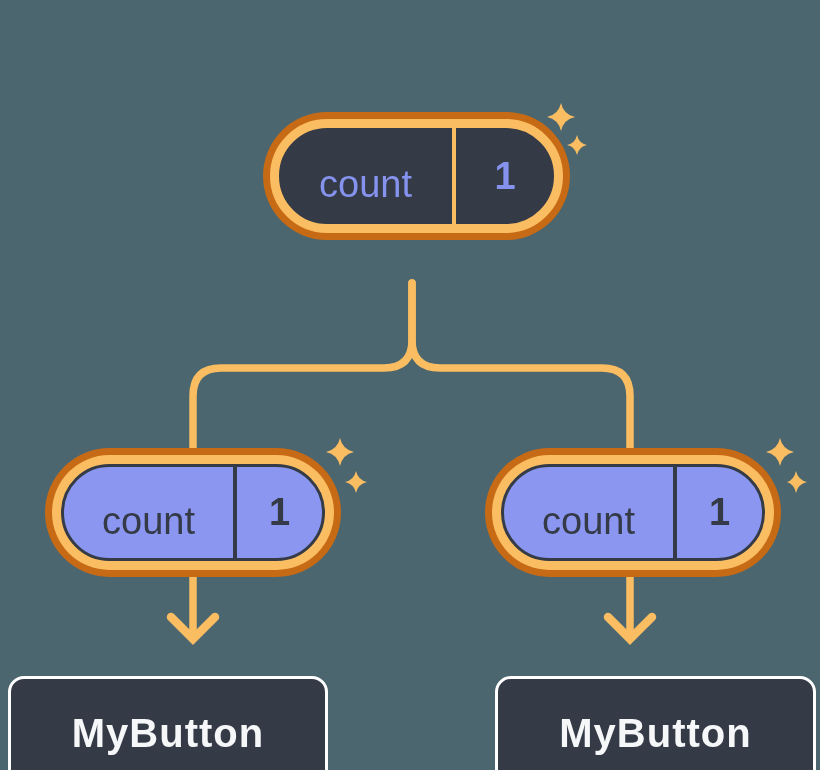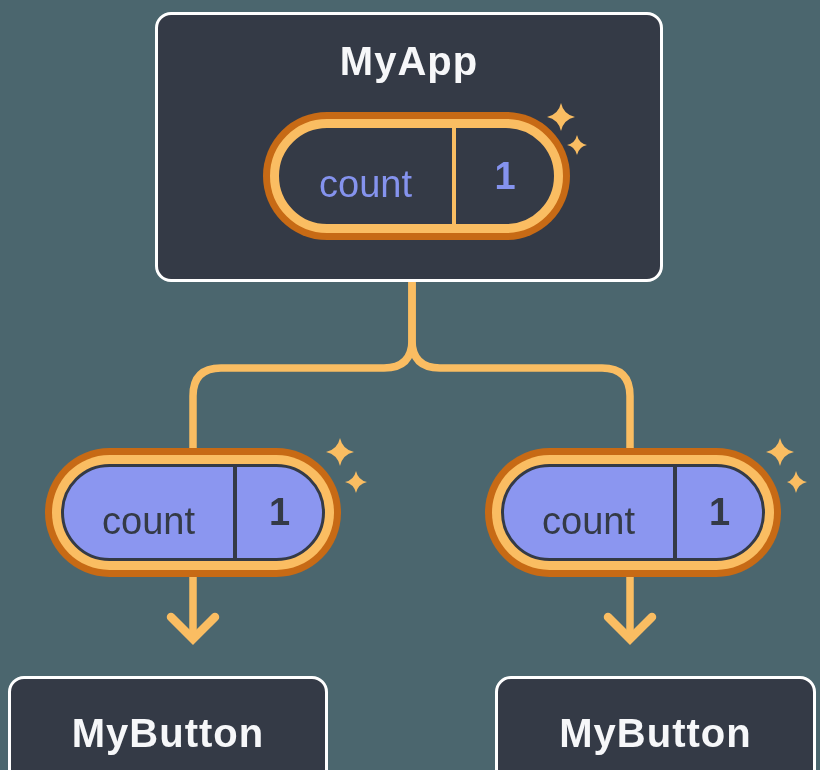--- a/index.html
+++ b/index.html
@@ -112,23 +112,20 @@
 
 <div id="canvas">
 
   <svg id="lines" width="820" height="770" viewBox="0 0 820 770">
     <path class="connector" d="M 412 283 L 412 340 Q 412 368 384 368 L 221 368 Q 193 368 193 396 L 193 637"></path>
     <path class="connector" d="M 412 283 L 412 340 Q 412 368 440 368 L 602 368 Q 630 368 630 396 L 630 637"></path>
     <path class="arrowhead" d="M 171 617 L 193 639 L 215 617"></path>
     <path class="arrowhead" d="M 608 617 L 630 639 L 652 617"></path>
   </svg>
 
-  <div class="node" id="root-node">
-    <div class="node-title">MyApp</div>
-  </div>
 
   <div class="pill" id="root-state-pill">
     <div class="cell key">count</div>
     <div class="divider"></div>
     <div class="cell value">1</div>
   </div>
 
   <div class="pill props-pill" id="props-pill-left">
     <div class="cell key">count</div>
     <div class="divider"></div>

